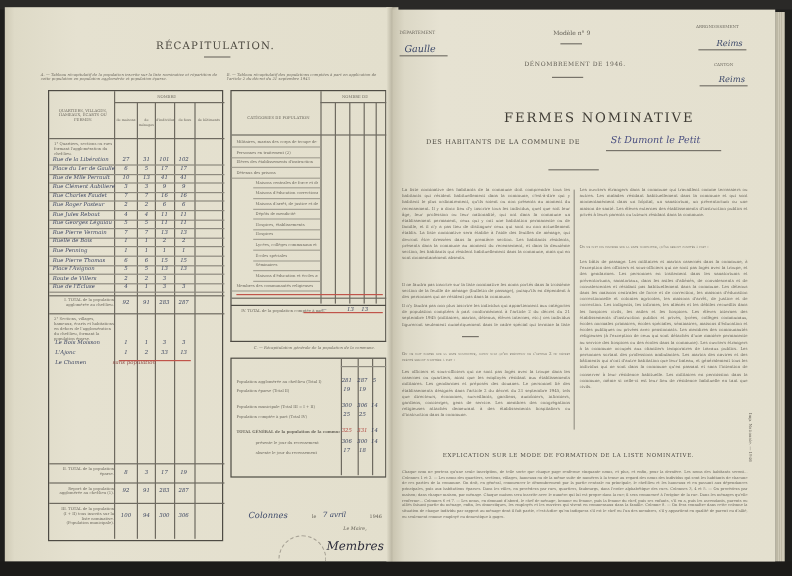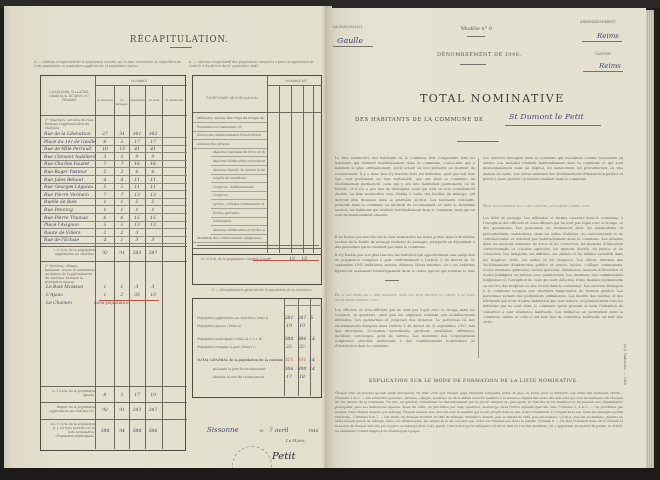--- a/index.html
+++ b/index.html
@@ -278,27 +278,27 @@
         <div class="num" style="left: 88px; top: 67px; width: 16px;">306</div>
         <div class="num" style="left: 101px; top: 67px; width: 16px;">300</div>
         <div class="num" style="left: 111px; top: 67px; width: 16px;">14</div>
         <div class="abs tiny" style="left: 20px; top: 76px; width: 70px; white-space: nowrap; overflow: hidden;">absente le jour du recensement</div>
         <div class="num" style="left: 88px; top: 75px; width: 16px;">17</div>
         <div class="num" style="left: 101px; top: 75px; width: 16px;">18</div>
         <div class="num" style="left: 111px; top: 75px; width: 16px;"></div>
       </div>
   </div>
 
-  <div class="abs hand" style="left:203px;top:420px;font-size:7px;">Sissonne</div>
+  <div class="abs hand" style="left:203px;top:420px;font-size:7px;">Colonnes</div>
   <div class="abs small" style="left:256px;top:422px;">le</div>
   <div class="abs hand" style="left:265px;top:420px;font-size:6px;">7 avril</div>
   <div class="abs small" style="left:304px;top:422px;">1946</div>
   <div class="abs small" style="left:282px;top:432px;font-style:italic;">Le Maire,</div>
   <div class="stamp" style="left:228px;top:440px;width:40px;height:40px;"></div>
-  <div class="abs hand" style="left:268px;top:444px;font-size:10px;color:#2c2c3a;">Petit</div>
+  <div class="abs hand" style="left:268px;top:444px;font-size:10px;color:#2c2c3a;">Membres</div>
 </div>
 
 <div class="spine"></div>
 
 <div class="page page-right">
   <div class="abs tiny" style="left:6px;top:17px;font-size:3.6px;">DÉPARTEMENT</div>
   <div class="abs hand" style="left:10px;top:28px;font-size:8px;">Gaulle</div>
   <div class="rule" style="left:6px;top:38px;width:40px;"></div>
 
   <div class="abs small" style="left:134px;top:18px;font-size:5px;">Modèle n° 9</div>
@@ -307,21 +307,21 @@
   <div class="abs tiny" style="left:253px;top:12px;font-size:3.4px;">ARRONDISSEMENT</div>
   <div class="abs hand" style="left:270px;top:24px;font-size:7px;">Reims</div>
   <div class="rule" style="left:255px;top:33px;width:40px;"></div>
   <div class="abs tiny" style="left:268px;top:44px;font-size:3.4px;">CANTON</div>
   <div class="abs hand" style="left:272px;top:54px;font-size:7px;">Reims</div>
   <div class="rule" style="left:256px;top:63px;width:40px;"></div>
 
   <div class="abs small" style="left:110px;top:44px;font-size:5px;letter-spacing:0.5px;">DÉNOMBREMENT DE 1946.</div>
   <div class="rule" style="left:133px;top:56px;width:26px;"></div>
 
-  <div class="abs title" style="left:93px;top:84px;font-size:11px;letter-spacing:1.5px;color:#3f3c35;">TOTAL NOMINATIVE</div>
+  <div class="abs title" style="left:93px;top:84px;font-size:11px;letter-spacing:1.5px;color:#3f3c35;">FERMES NOMINATIVE</div>
   <div class="abs small" style="left:28px;top:109px;font-size:5.5px;letter-spacing:0.5px;color:#4e4b43;">DES HABITANTS DE LA COMMUNE DE</div>
   <div class="abs hand" style="left:182px;top:104px;font-size:8px;color:#4a4f80;">St Dumont le Petit</div>
   <div class="rule" style="left:178px;top:117px;width:96px;"></div>
   <div class="rule" style="left:130px;top:133px;width:42px;"></div>
 
   <div class="textblock" style="left:8px;top:148px;width:140px;">La liste nominative des habitants de la commune doit comprendre tous les habitants qui résident habituellement dans la commune, c'est-à-dire qui y habitent le plus ordinairement, qu'ils soient ou non présents au moment du recensement. Il y a donc lieu d'y inscrire tous les individus, quel que soit leur âge, leur profession ou leur nationalité, qui ont dans la commune un établissement permanent, ceux qui y ont une habitation permanente ou de famille, et il n'y a pas lieu de distinguer ceux qui sont ou non actuellement établis. La liste nominative sera établie à l'aide des feuilles de ménage, qui devront être dressées dans la première section. Les habitants résidents, présents dans la commune au moment du recensement, et dans la deuxième section, les habitants qui résident habituellement dans la commune, mais qui en sont momentanément absents.</div>
   <div class="textblock" style="left:8px;top:227px;width:140px;height:18px;overflow:hidden;">Il ne faudra pas inscrire sur la liste nominative les noms portés dans la troisième section de la feuille de ménage (bulletin de passage), puisqu'ils en dépendent à des personnes qui ne résident pas dans la commune.</div>
   <div class="textblock" style="left:8px;top:245px;width:140px;height:21px;overflow:hidden;">Il n'y faudra pas non plus inscrire les individus qui appartiennent aux catégories de population comptées à part conformément à l'article 2 du décret du 21 septembre 1945 (militaires, marins, détenus, élèves internes, etc.) ces individus figureront seulement numériquement dans le cadre spécial qui termine la liste nominative (verso de la dernière page de la feuille de titre).</div>
   <div class="rule" style="left:58px;top:272px;width:14px;"></div>
   <div class="textblock" style="left:8px;top:285px;width:140px;height:11px;overflow:hidden;font-variant:small-caps;">On ne doit porter sur la liste nominative, aucun nom qu'en exécution de l'article 2 du décret précité seront comptées à part :</div>

